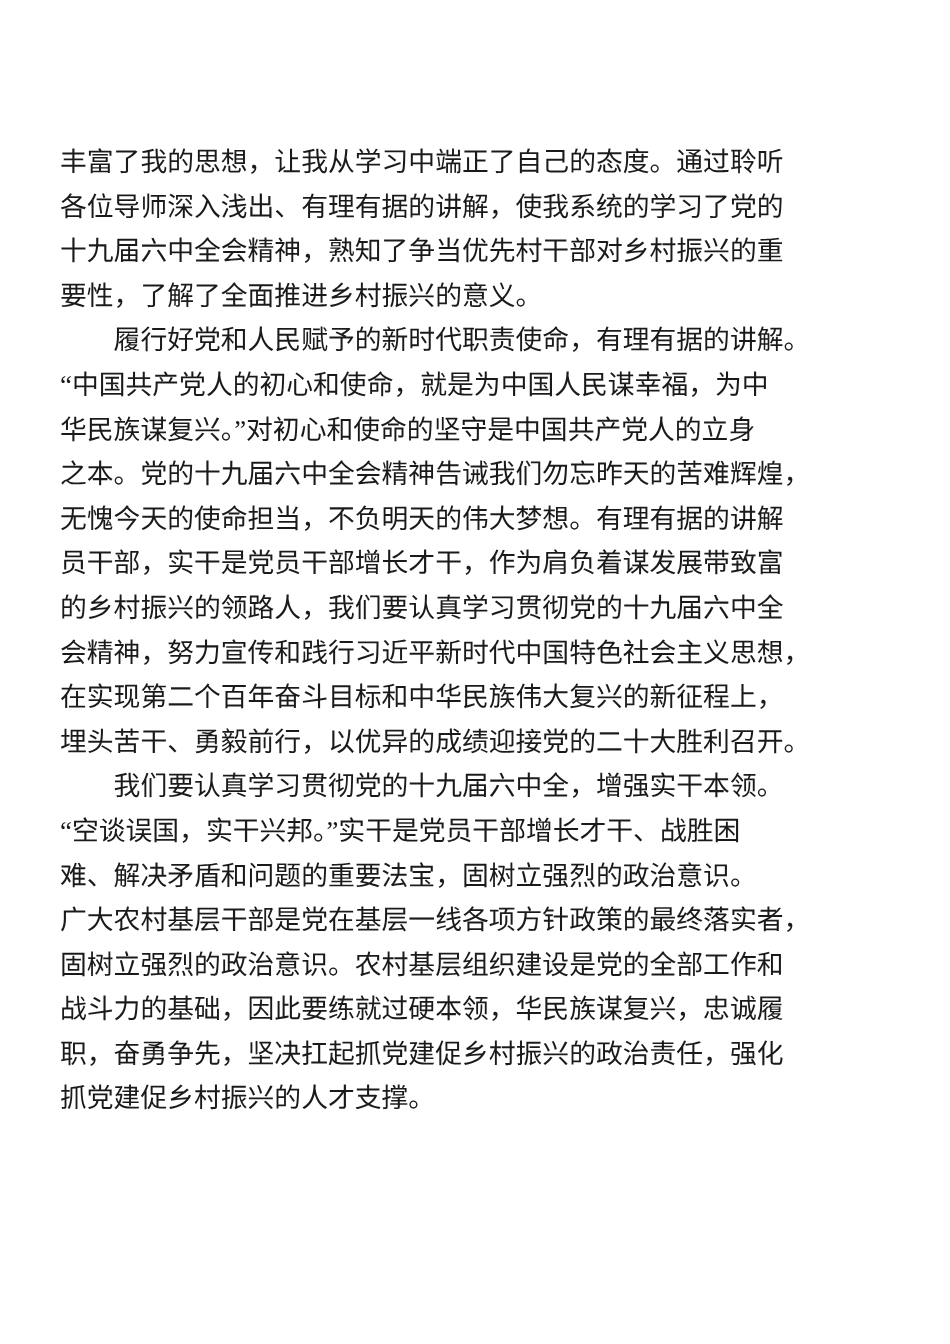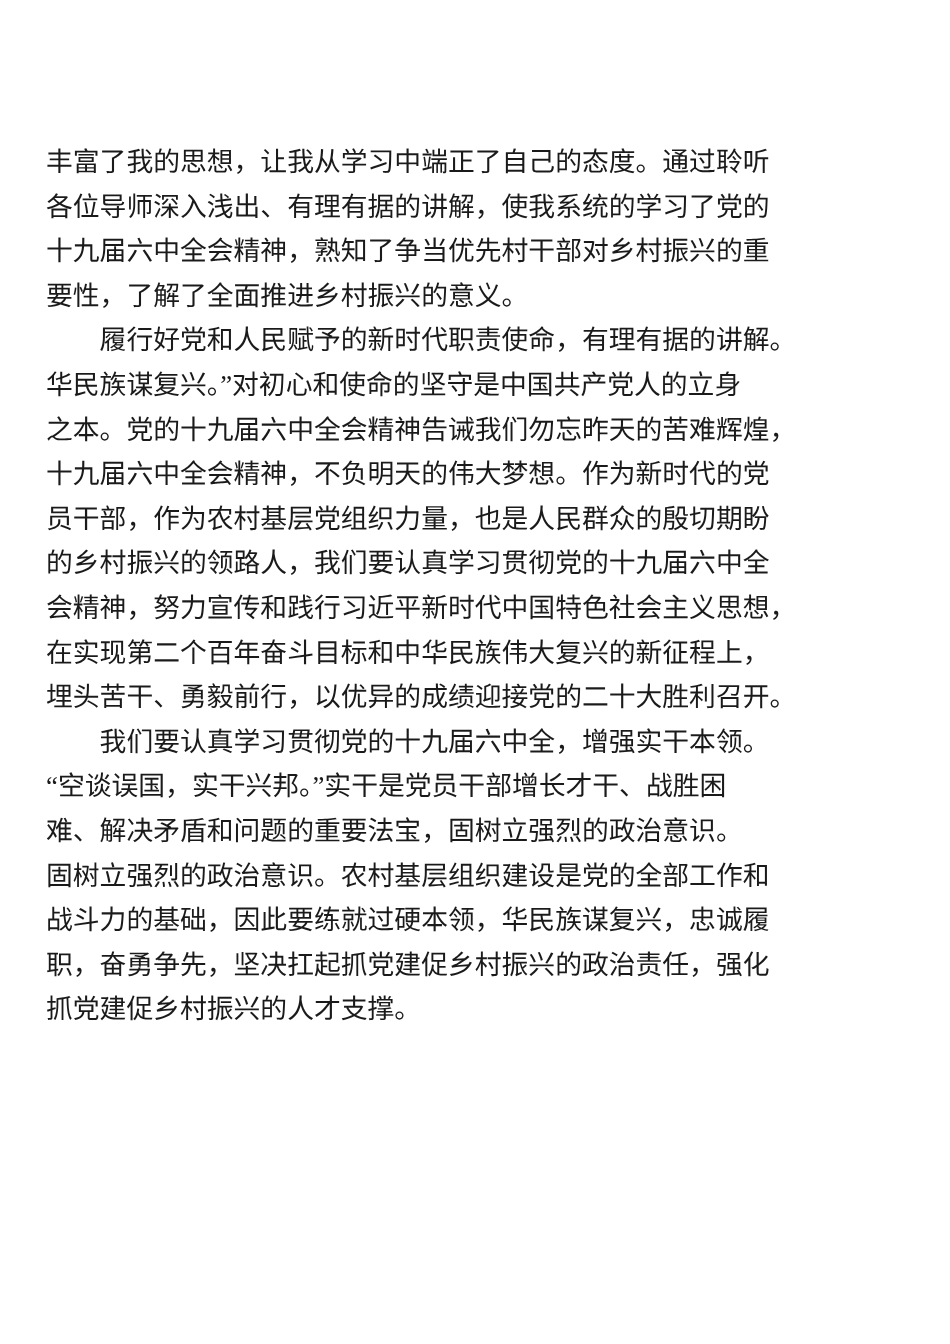--- a/index.html
+++ b/index.html
@@ -9,21 +9,21 @@
   body {
     width: 950px;
     height: 1344px;
     background: #ffffff;
     overflow: hidden;
   }
   .page {
     box-sizing: border-box;
     width: 950px;
     height: 1344px;
-    padding: 140px 0 0 46px;
+    padding: 140px 0 0 60px;
     background: #ffffff;
   }
   .paragraph {
     margin: 0;
     padding: 0;
   }
   .line {
     font-family: "Liberation Serif", "DejaVu Serif", serif;
     font-size: 26.8px;
     line-height: 44.6px;
@@ -44,33 +44,35 @@
 
   <section class="paragraph">
     <div class="line">丰富了我的思想，让我从学习中端正了自己的态度。通过聆听</div>
     <div class="line">各位导师深入浅出、有理有据的讲解，使我系统的学习了党的</div>
     <div class="line">十九届六中全会精神，熟知了争当优先村干部对乡村振兴的重</div>
     <div class="line">要性，了解了全面推进乡村振兴的意义。</div>
   </section>
 
   <section class="paragraph">
     <div class="line indent">履行好党和人民赋予的新时代职责使命，有理有据的讲解。</div>
+    <div class="line">“中国共产党人的初心和使命，就是为中国人民谋幸福，为中</div>
     <div class="line">华民族谋复兴。”对初心和使命的坚守是中国共产党人的立身</div>
     <div class="line">之本。党的十九届六中全会精神告诫我们勿忘昨天的苦难辉煌，</div>
-    <div class="line">十九届六中全会精神，不负明天的伟大梦想。作为新时代的党</div>
-    <div class="line">员干部，作为农村基层党组织力量，也是人民群众的殷切期盼</div>
+    <div class="line">无愧今天的使命担当，不负明天的伟大梦想。有理有据的讲解</div>
+    <div class="line">员干部，实干是党员干部增长才干，作为肩负着谋发展带致富</div>
     <div class="line">的乡村振兴的领路人，我们要认真学习贯彻党的十九届六中全</div>
     <div class="line">会精神，努力宣传和践行习近平新时代中国特色社会主义思想，</div>
     <div class="line">在实现第二个百年奋斗目标和中华民族伟大复兴的新征程上，</div>
     <div class="line">埋头苦干、勇毅前行，以优异的成绩迎接党的二十大胜利召开。</div>
   </section>
 
   <section class="paragraph">
     <div class="line indent">我们要认真学习贯彻党的十九届六中全，增强实干本领。</div>
     <div class="line">“空谈误国，实干兴邦。”实干是党员干部增长才干、战胜困</div>
     <div class="line">难、解决矛盾和问题的重要法宝，固树立强烈的政治意识。</div>
+    <div class="line">广大农村基层干部是党在基层一线各项方针政策的最终落实者，</div>
     <div class="line">固树立强烈的政治意识。农村基层组织建设是党的全部工作和</div>
     <div class="line">战斗力的基础，因此要练就过硬本领，华民族谋复兴，忠诚履</div>
     <div class="line">职，奋勇争先，坚决扛起抓党建促乡村振兴的政治责任，强化</div>
     <div class="line">抓党建促乡村振兴的人才支撑。</div>
   </section>
 
 </main>
 
 </body></html>

